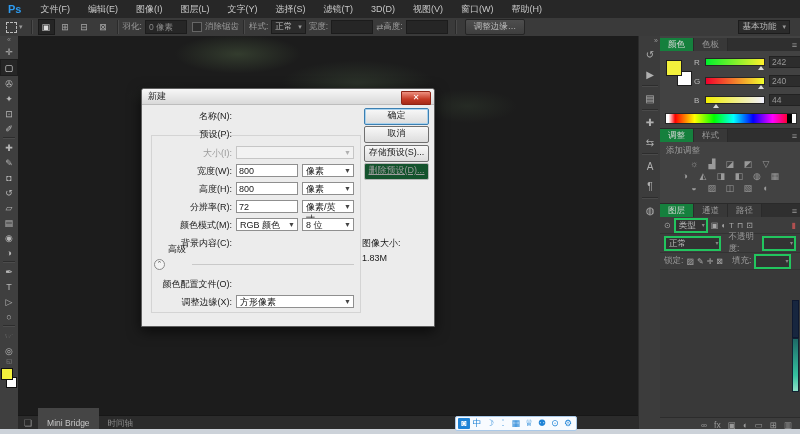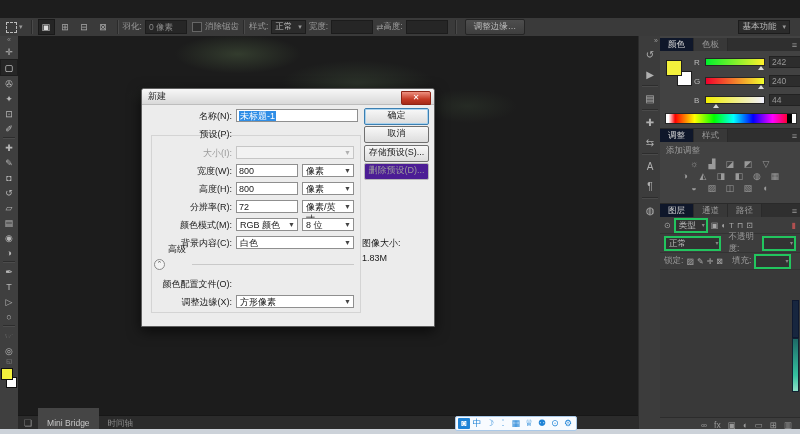--- a/index.html
+++ b/index.html
@@ -63,40 +63,40 @@
   .dfield{position:absolute;background:#fff;border:1px solid #8f8f8f;height:13px;line-height:13px;
           padding:0 2px;box-sizing:border-box;}
   .ddrop{position:absolute;background:#fff;border:1px solid #8f8f8f;height:13px;line-height:12px;
          padding:0 12px 0 3px;box-sizing:border-box;cursor:pointer;}
   .ddrop .dd-ar{position:absolute;right:2px;top:0;color:#444;font-size:7px;line-height:12px;}
   .ddrop.dis{background:#f2f2f2;border-color:#c6c6c6;}
   .ddrop.dis .dd-ar{color:#b0b0b0;}
   .dbtn{position:absolute;width:63px;height:15px;background:linear-gradient(#f8f8f8,#dddddd);
         border:1px solid #707070;border-radius:2px;font-size:9px;line-height:13px;text-align:center;cursor:pointer;}
   .dbtn.default{border-color:#3c7fb1;box-shadow:0 0 0 1px #a8d2ee inset;}
-  .dbtn.dis{color:#9c9c9c;background:#4c1d95;border-color:#b8b8b8;cursor:default;}
+  .dbtn.dis{color:#9c9c9c;background:#14532d;border-color:#b8b8b8;cursor:default;text-decoration:underline;}
   .dgroup{position:absolute;left:9px;top:46px;width:208px;height:176px;border:1px solid #d4d4d4;}
   .name-sel{background:#308ee6;color:#fff;padding:0 1px;}
   .adv-circle{position:absolute;width:9px;height:9px;border:1px solid #8a8a8a;border-radius:50%;
               color:#555;font-size:7px;line-height:8px;text-align:center;background:#f4f4f4;}
   .adv-line{position:absolute;height:1px;background:#c9c9c9;}
   .imgsize-l{position:absolute;left:220px;width:66px;text-align:left;}
   
   .dock{position:absolute;left:638px;top:36px;width:22px;height:393px;background:#3c3c3c;
         border-left:1px solid #2b2b2b;border-right:1px solid #2b2b2b;display:flex;flex-direction:column;align-items:center;}
   .dock-collapse{color:#9a9a9a;font-size:7px;width:100%;text-align:right;padding:1px 3px 0 0;box-sizing:border-box;}
   .dock-icon{width:20px;height:20px;display:flex;align-items:center;justify-content:center;color:#b0b0b0;
              font-size:10px;cursor:pointer;}
   .dock-div{width:16px;height:1px;background:#2d2d2d;border-bottom:1px solid #4a4a4a;margin:1px 0;}
   
   .panels{position:absolute;left:660px;top:36px;width:140px;height:393px;background:#424242;font-size:8.5px;}
   .panel{position:absolute;left:0;width:140px;background:#424242;border-bottom:1px solid #2a2a2a;}
   .ptabs{height:13px;background:#2f2f2f;display:flex;align-items:flex-end;position:relative;}
   .ptab{padding:1px 8px;color:#9a9a9a;background:#383838;border-right:1px solid #2a2a2a;height:11px;line-height:11px;cursor:pointer;}
-  .ptab.active{background:#0f172a;color:#d8d8d8;}
+  .ptab.active{background:#15803d;color:#d8d8d8;}
   .pmenu{position:absolute;right:3px;top:2px;color:#9a9a9a;font-size:9px;cursor:pointer;}
   .swatch-box{position:absolute;left:6px;top:22px;width:26px;height:26px;}
   .sw-bg{position:absolute;right:0;bottom:0;width:13px;height:13px;background:#fff;border:1px solid #1e1e1e;}
   .sw-fg{position:absolute;left:0;top:0;width:14px;height:14px;border:1px solid #1e1e1e;}
   .chan{position:absolute;left:34px;display:flex;align-items:center;gap:4px;height:12px;}
   .chan-l{color:#bbb;width:7px;font-size:8px;}
   .grad{position:relative;width:58px;height:6px;border:1px solid #262626;}
   .grad-r{background:linear-gradient(to right,rgb(0,240,44),rgb(255,240,44));}
   .grad-g{background:linear-gradient(to right,rgb(242,0,44),rgb(242,255,44));}
   .grad-b{background:linear-gradient(to right,rgb(242,240,0),rgb(242,240,255));}
@@ -136,20 +136,34 @@
   .taskstrip{position:absolute;left:0;top:429px;width:800px;height:5px;background:#ccd2d9;}
   .edge-art{position:absolute;right:1px;top:300px;width:7px;height:92px;}
   .edge-art .ea-top{height:36px;background:#17263f;border:1px solid #0e1830;}
   .edge-art .ea-bot{height:52px;background:linear-gradient(#1d6a66,#35c2a0 70%,#8fe0c8);border:1px solid #123;}
 </style>
 </head>
 <body>
 
 <div class="app">
 
+  <div class="menubar">
+    <div class="ps-logo">Ps</div>
+    <div class="menu-item">文件(F)</div>
+    <div class="menu-item">编辑(E)</div>
+    <div class="menu-item">图像(I)</div>
+    <div class="menu-item">图层(L)</div>
+    <div class="menu-item">文字(Y)</div>
+    <div class="menu-item">选择(S)</div>
+    <div class="menu-item">滤镜(T)</div>
+    <div class="menu-item">3D(D)</div>
+    <div class="menu-item">视图(V)</div>
+    <div class="menu-item">窗口(W)</div>
+    <div class="menu-item">帮助(H)</div>
+  </div>
 
   <div class="optionsbar">
     <div class="tool-preset">
       <span class="dashed-sq"></span>
       <span class="caret">▾</span>
     </div>
     <div class="ob-sep"></div>
     <span class="mode-btn active">▣</span>
     <span class="mode-btn">⊞</span>
     <span class="mode-btn">⊟</span>
@@ -211,21 +225,20 @@
   </div>
 
   <div class="canvas"></div>
 
   <div class="dialog">
     <div class="dlg-title">新建</div>
     <div class="dlg-close">✕</div>
     <div class="dgroup"></div>
 
     <div class="dlabel" style="top:21px;">名称(N):</div>
-    <div class="dfield" style="top:20px;left:94px;width:122px;"><span class="name-sel">未标题-1</span></div>
     <div class="dbtn default" style="top:19px;left:222px;">确定</div>
 
     <div class="dlabel" style="top:39px;">预设(P):</div>
     <div class="dbtn" style="top:37px;left:222px;">取消</div>
 
     <div class="dlabel dis" style="top:58px;">大小(I):</div>
     <div class="ddrop dis" style="top:57px;left:94px;width:118px;">
         <span class="dd-ar">▼</span>
       </div>
     <div class="dbtn" style="top:56px;left:222px;">存储预设(S)...</div>
@@ -241,21 +254,20 @@
 
     <div class="dlabel" style="top:112px;">分辨率(R):</div>
     <div class="dfield" style="top:111px;left:94px;width:62px;">72</div>
     <div class="ddrop" style="top:111px;left:160px;width:52px;"><span>像素/英寸</span><span class="dd-ar">▼</span></div>
 
     <div class="dlabel" style="top:130px;">颜色模式(M):</div>
     <div class="ddrop" style="top:129px;left:94px;width:62px;"><span>RGB 颜色</span><span class="dd-ar">▼</span></div>
     <div class="ddrop" style="top:129px;left:160px;width:52px;"><span>8 位</span><span class="dd-ar">▼</span></div>
 
     <div class="dlabel" style="top:148px;">背景内容(C):</div>
-    <div class="ddrop" style="top:147px;left:94px;width:118px;"><span>白色</span><span class="dd-ar">▼</span></div>
 
     <div class="imgsize-l" style="top:148px;">图像大小:</div>
     <div class="imgsize-l" style="top:164px;">1.83M</div>
 
     <div class="adv-circle" style="left:12px;top:170px;">⌃</div>
     <div style="position:absolute;left:26px;top:154px;">高级</div>
     <div class="adv-line" style="left:50px;top:175px;width:162px;"></div>
 
     <div class="dlabel" style="top:189px;">颜色配置文件(O):</div>
 

